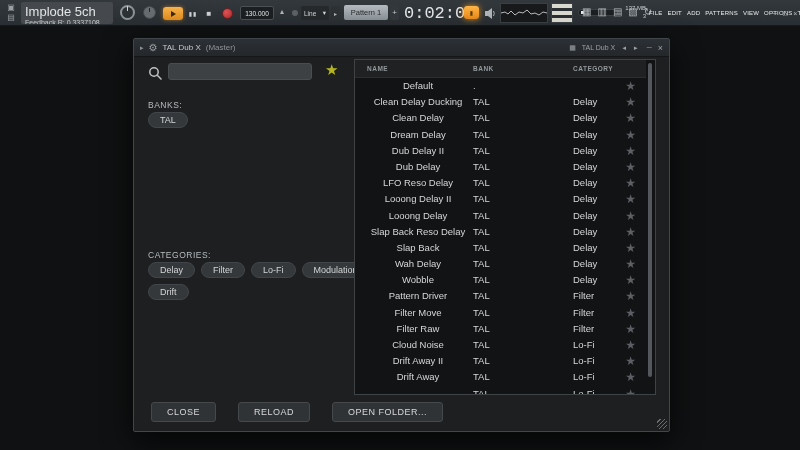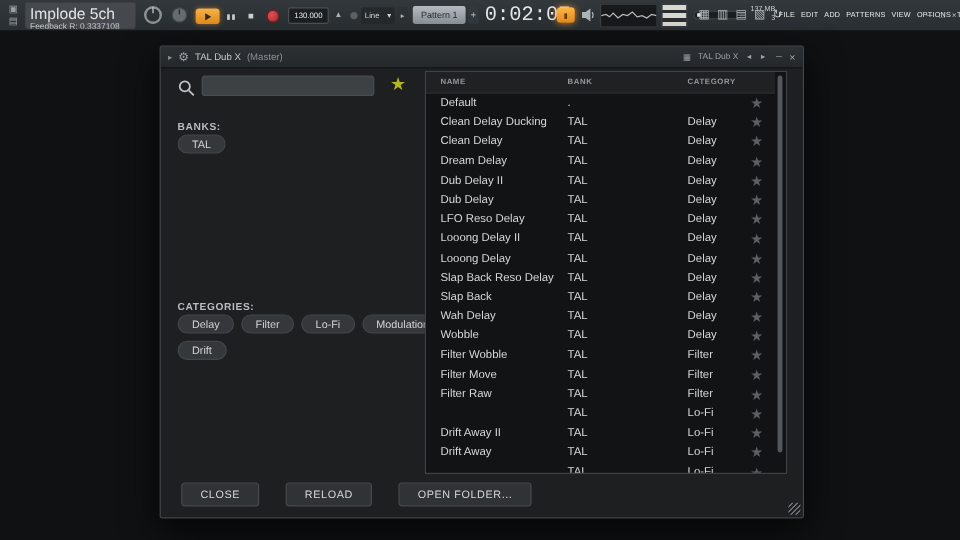--- a/index.html
+++ b/index.html
@@ -72,39 +72,39 @@
   #plugin-titlebar .title { color:#c6cacd; font-size:8px; }
   #plugin-titlebar .suffix { color:#8d9296; font-size:8px; }
   #plugin-titlebar .right { display:flex; align-items:center; gap:6px; color:#9aa0a4; font-size:7px; }
   #plugin-titlebar .right .nav { font-size:6px; letter-spacing:2px; }
 
   #search-icon { left:14px; top:27px; }
   #search-input { left:34px; top:24px; width:144px; height:17px; background:#3e4144; border:1px solid #4a4d50;
                   border-radius:3px; color:#e0e2e3; font-size:10px; padding:0 6px; outline:none; }
   #fav-star { left:191px; top:22px; font-size:15px; }
 
-  .section-label { color:#b9bdc0; font-size:8.5px; letter-spacing:.5px; font-weight:bold;text-align:center; }
+  .section-label { color:#b9bdc0; font-size:8.5px; letter-spacing:.5px; font-weight:normal;text-align:center; }
   #banks-label { left:14px; top:61px; }
   #banks-pills { left:14px; top:73px; display:flex; gap:6px; }
   #cats-label { left:14px; top:211px; }
   #cats-pills { left:14px; top:223px; width:245px; display:flex; flex-wrap:wrap; gap:6px; }
   .pill { background:#35383a; border:1px solid #42464a; border-radius:9px; padding:2px 11px;
           color:#d2d4d6; font-size:9px; white-space:nowrap; }
 
   #table-wrap { left:220px; top:20px; width:302px; height:336px; background:#121314;
                 border:1px solid #3f4346; display:flex; }
   #preset-table { position:relative; flex:1; overflow:hidden; }
   #table-header { position:relative; height:18px; background:#1f2123; border-bottom:1px solid #2c2f31; }
   .c-name { position:absolute; left:12px; width:102px; overflow:hidden; white-space:nowrap; }
   .c-bank { position:absolute; left:118px; }
   .c-cat  { position:absolute; left:218px; }
   .c-star { position:absolute; right:10px; }
   #table-header span { top:5px; font-size:6.5px; font-weight:bold; color:#94989b; letter-spacing:.5px; }
   #table-rows { position:relative; height:318px; overflow:hidden; }
-  .t-row { position:relative; height:16.2px; line-height:16.2px; font-size:9.5px; color:#d5d7d8; }
+  .t-row { position:relative; height:16.2px; line-height:16.2px; font-size:9.5px; color:#d5d7d8;text-align:center; }
   .t-row .c-star { color:#5c6064; font-size:12px; }
   #scrollbar { width:9px; position:relative; }
   #scroll-thumb { position:absolute; left:2px; top:3px; width:4px; height:94%; background:#54585c; border-radius:2px; }
 
   #footer-buttons { left:17px; top:363px; display:flex; gap:22px; }
   .f-btn { background:#303336; border:1px solid #46494c; border-radius:3px; padding:4px 15px;
            color:#d6d8da; font-size:9px; letter-spacing:.5px; white-space:nowrap; }
   #resize-handle { right:2px; bottom:2px; width:10px; height:10px;
                    background:repeating-linear-gradient(135deg, transparent 0 2px, #6a6f73 2px 3px); }
 </style>
@@ -318,41 +318,42 @@
           </div>
 
           <div class="t-row">
             <span class="c-name">Wobble</span>
             <span class="c-bank">TAL</span>
             <span class="c-cat">Delay</span>
             <span class="c-star">★</span>
           </div>
 
           <div class="t-row">
-            <span class="c-name">Filter Wobble</span>
+            <span class="c-name">Pattern Driver</span>
             <span class="c-bank">TAL</span>
             <span class="c-cat">Filter</span>
             <span class="c-star">★</span>
           </div>
 
           <div class="t-row">
             <span class="c-name">Filter Move</span>
             <span class="c-bank">TAL</span>
             <span class="c-cat">Filter</span>
             <span class="c-star">★</span>
           </div>
 
           <div class="t-row">
             <span class="c-name">Filter Raw</span>
             <span class="c-bank">TAL</span>
             <span class="c-cat">Filter</span>
             <span class="c-star">★</span>
           </div>
 
           <div class="t-row">
+            <span class="c-name">Cloud Noise</span>
             <span class="c-bank">TAL</span>
             <span class="c-cat">Lo-Fi</span>
             <span class="c-star">★</span>
           </div>
 
           <div class="t-row">
             <span class="c-name">Drift Away II</span>
             <span class="c-bank">TAL</span>
             <span class="c-cat">Lo-Fi</span>
             <span class="c-star">★</span>

